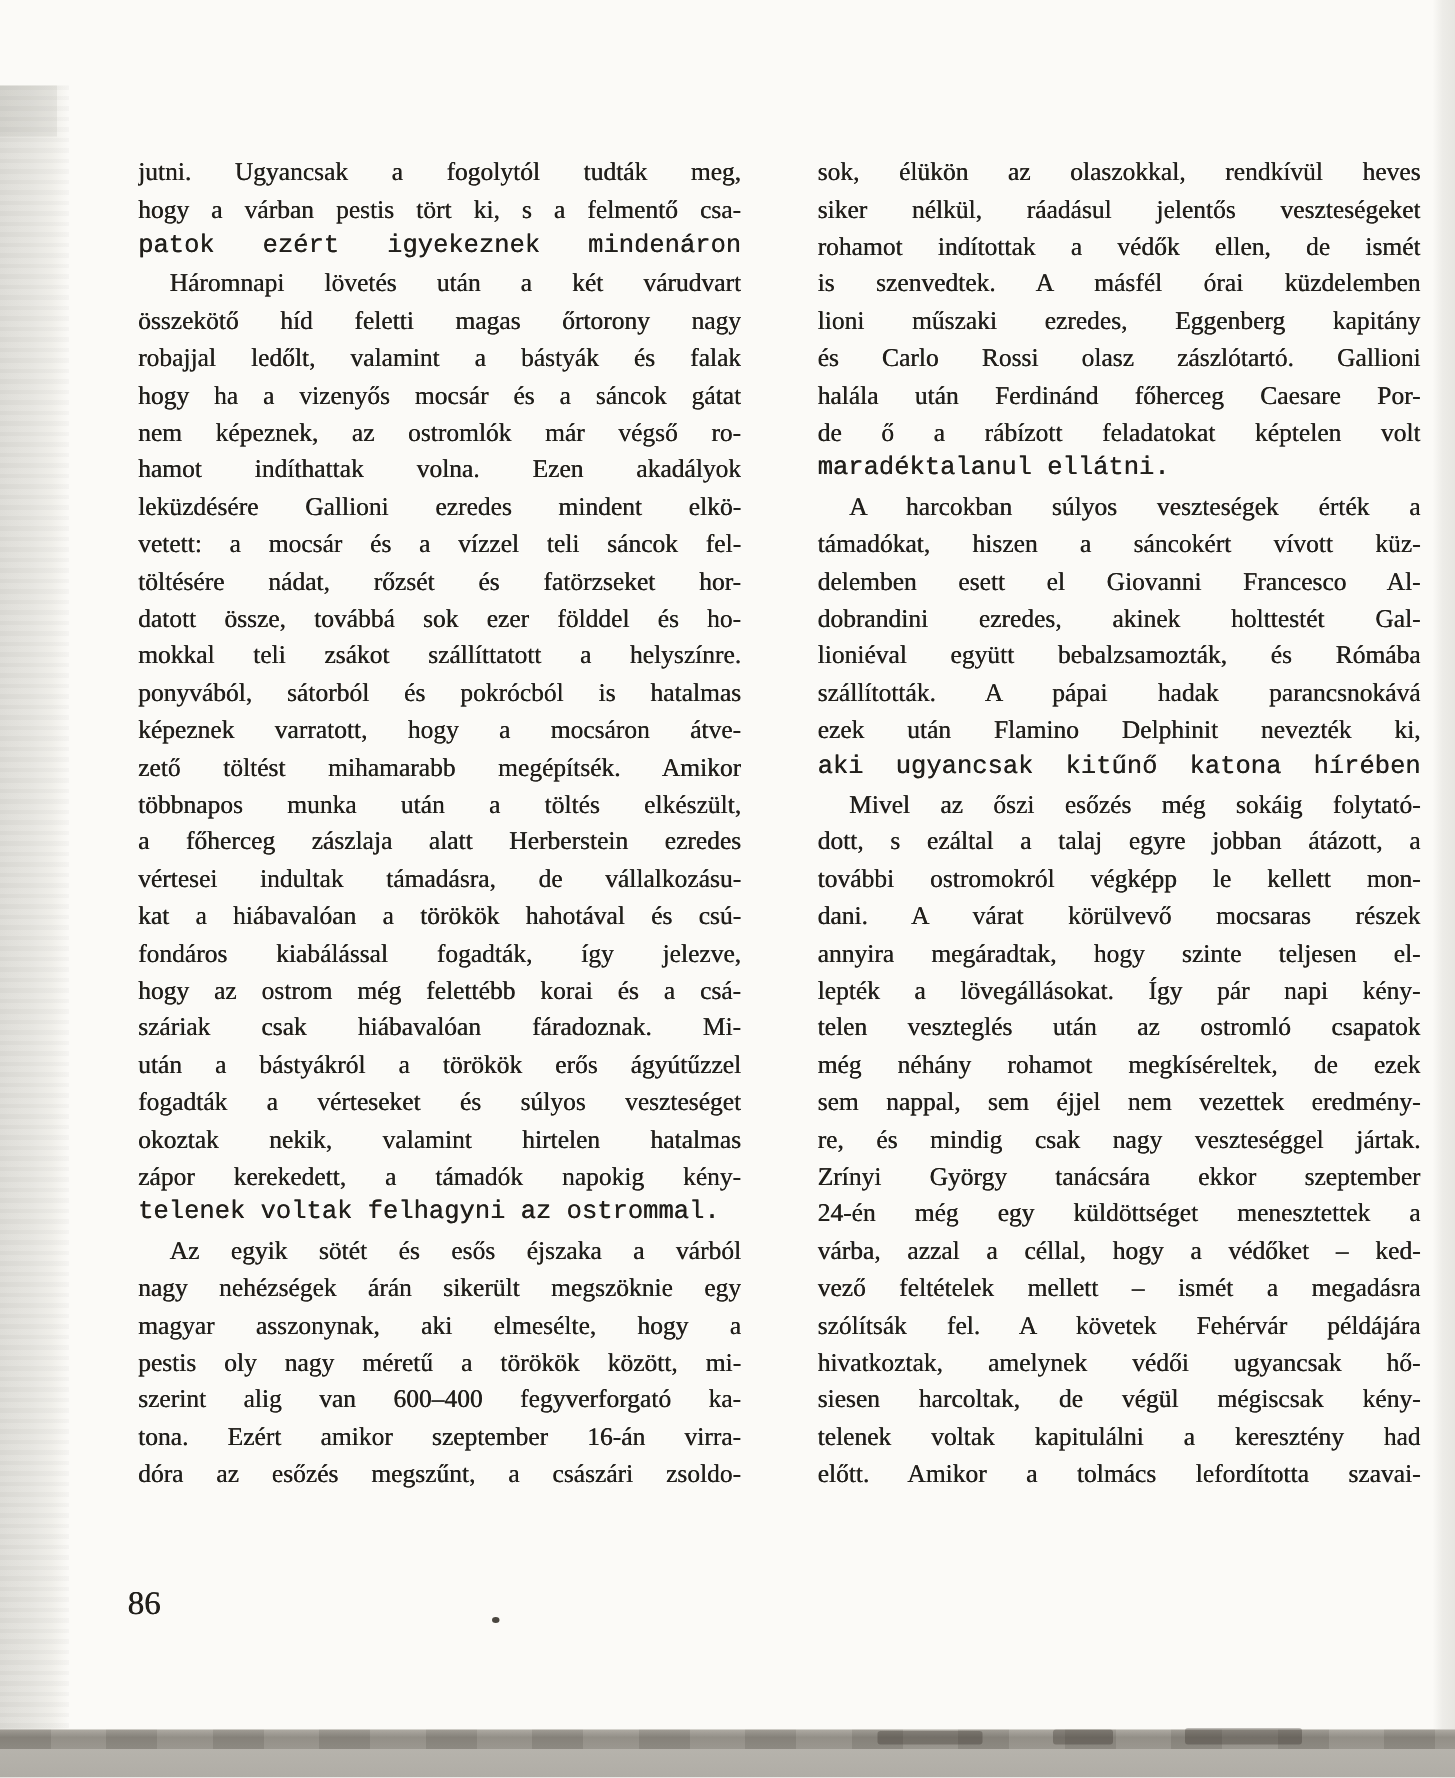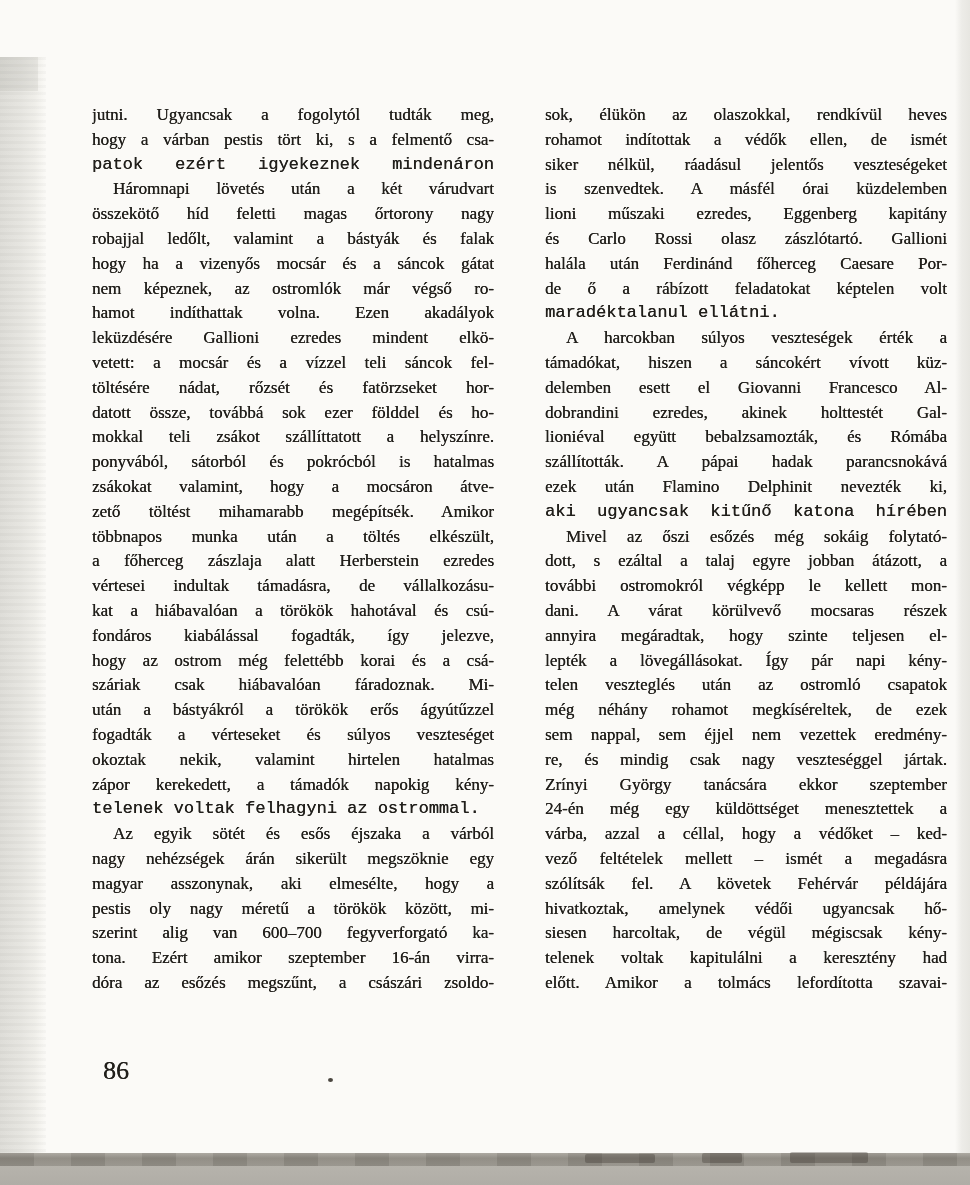--- a/index.html
+++ b/index.html
@@ -31,21 +31,21 @@
   .col { position:absolute; top:103px; width:402px;
          color:var(--text,#211f1b); font-size:17px; line-height:24.8px;
          text-shadow:0.25px 0 currentColor; }
   .col-left  { left:92px; }
   .col-right { left:527px;margin-left:18px; }
   .line { height:24.8px; overflow:hidden; text-align:justify;
           -moz-text-align-last:justify; text-align-last:justify; }
   .line.indent { text-indent:21px; }
   .line.end { -moz-text-align-last:left; text-align-last:left;font-family:Liberation Mono, monospace; }
 
-  .pagenum { position:absolute; left:103px; top:1056px; font-size:26px;
+  .pagenum { position:absolute; left:85px; top:1056px; font-size:22px;
              color:var(--text,#211f1b); text-shadow:0.25px 0 currentColor;text-align:right; }
   .speck { position:absolute; left:328px; top:1078px; width:5px; height:4px;
            border-radius:50%; background:#4a463f; }
 </style>
 </head>
 <body>
 
 <div class="sheet">
 
   <div class="edge-left"></div>
@@ -61,46 +61,46 @@
       <div class="line">robajjal ledőlt, valamint a bástyák és falak</div>
       <div class="line">hogy ha a vizenyős mocsár és a sáncok gátat</div>
       <div class="line">nem képeznek, az ostromlók már végső ro-</div>
       <div class="line">hamot indíthattak volna. Ezen akadályok</div>
       <div class="line">leküzdésére Gallioni ezredes mindent elkö-</div>
       <div class="line">vetett: a mocsár és a vízzel teli sáncok fel-</div>
       <div class="line">töltésére nádat, rőzsét és fatörzseket hor-</div>
       <div class="line">datott össze, továbbá sok ezer földdel és ho-</div>
       <div class="line">mokkal teli zsákot szállíttatott a helyszínre.</div>
       <div class="line">ponyvából, sátorból és pokrócból is hatalmas</div>
-      <div class="line">zsákokat valamint, hogy a mocsáron átve-</div>
+      <div class="line">képeznek varratott, hogy a mocsáron átve-</div>
       <div class="line">zető töltést mihamarabb megépítsék. Amikor</div>
       <div class="line">többnapos munka után a töltés elkészült,</div>
       <div class="line">a főherceg zászlaja alatt Herberstein ezredes</div>
       <div class="line">vértesei indultak támadásra, de vállalkozásu-</div>
       <div class="line">kat a hiábavalóan a törökök hahotával és csú-</div>
       <div class="line">fondáros kiabálással fogadták, így jelezve,</div>
       <div class="line">hogy az ostrom még felettébb korai és a csá-</div>
       <div class="line">száriak csak hiábavalóan fáradoznak. Mi-</div>
       <div class="line">után a bástyákról a törökök erős ágyútűzzel</div>
       <div class="line">fogadták a vérteseket és súlyos veszteséget</div>
       <div class="line">okoztak nekik, valamint hirtelen hatalmas</div>
       <div class="line">zápor kerekedett, a támadók napokig kény-</div>
       <div class="line end">telenek voltak felhagyni az ostrommal.</div>
       <div class="line indent">Az egyik sötét és esős éjszaka a várból</div>
       <div class="line">nagy nehézségek árán sikerült megszöknie egy</div>
       <div class="line">magyar asszonynak, aki elmesélte, hogy a</div>
       <div class="line">pestis oly nagy méretű a törökök között, mi-</div>
-      <div class="line">szerint alig van 600–700 fegyverforgató ka-</div>
+      <div class="line">szerint alig van 600–400 fegyverforgató ka-</div>
       <div class="line">tona. Ezért amikor szeptember 16-án virra-</div>
       <div class="line">dóra az esőzés megszűnt, a császári zsoldo-</div>
     </div>
   <div class="col col-right">
       <div class="line">sok, élükön az olaszokkal, rendkívül heves</div>
+      <div class="line">siker nélkül, ráadásul jelentős veszteségeket</div>
       <div class="line">rohamot indítottak a védők ellen, de ismét</div>
-      <div class="line">siker nélkül, ráadásul jelentős veszteségeket</div>
       <div class="line">is szenvedtek. A másfél órai küzdelemben</div>
       <div class="line">lioni műszaki ezredes, Eggenberg kapitány</div>
       <div class="line">és Carlo Rossi olasz zászlótartó. Gallioni</div>
       <div class="line">halála után Ferdinánd főherceg Caesare Por-</div>
       <div class="line">de ő a rábízott feladatokat képtelen volt</div>
       <div class="line end">maradéktalanul ellátni.</div>
       <div class="line indent">A harcokban súlyos veszteségek érték a</div>
       <div class="line">támadókat, hiszen a sáncokért vívott küz-</div>
       <div class="line">delemben esett el Giovanni Francesco Al-</div>
       <div class="line">dobrandini ezredes, akinek holttestét Gal-</div>

